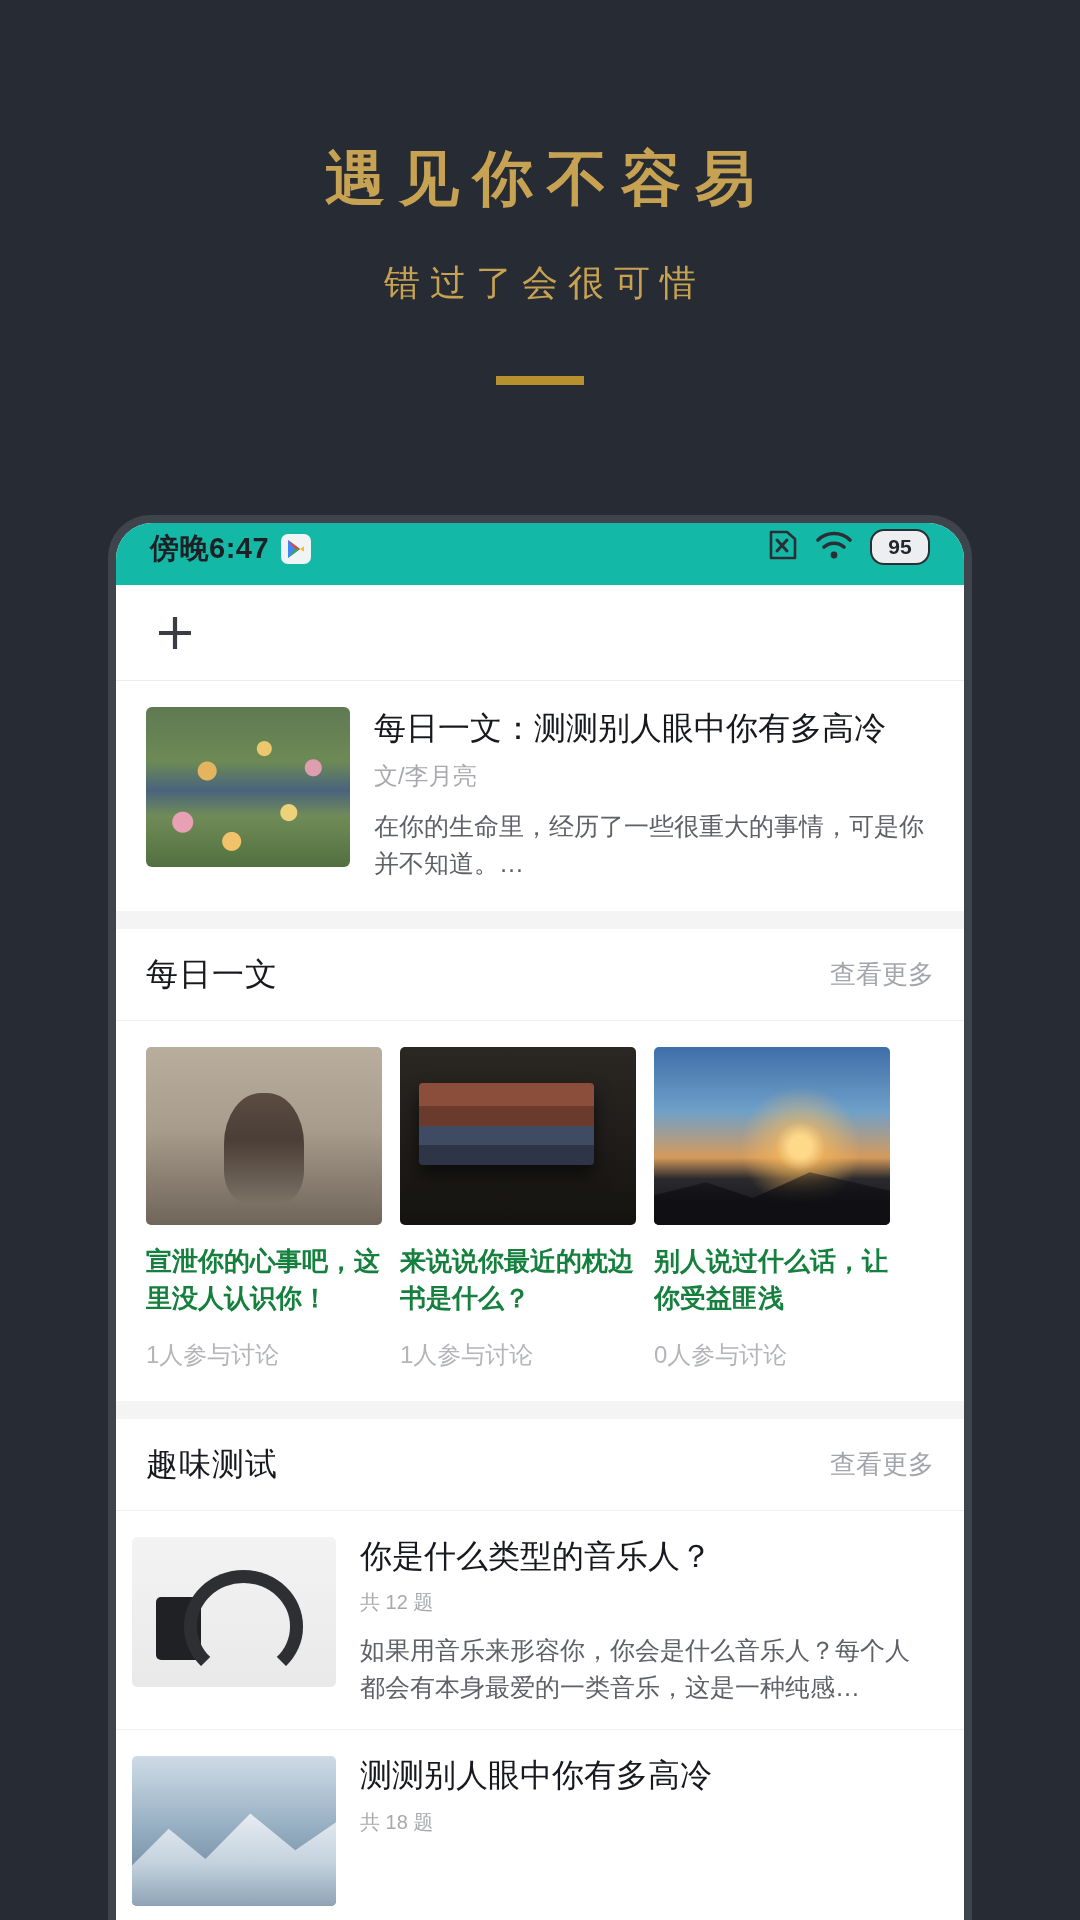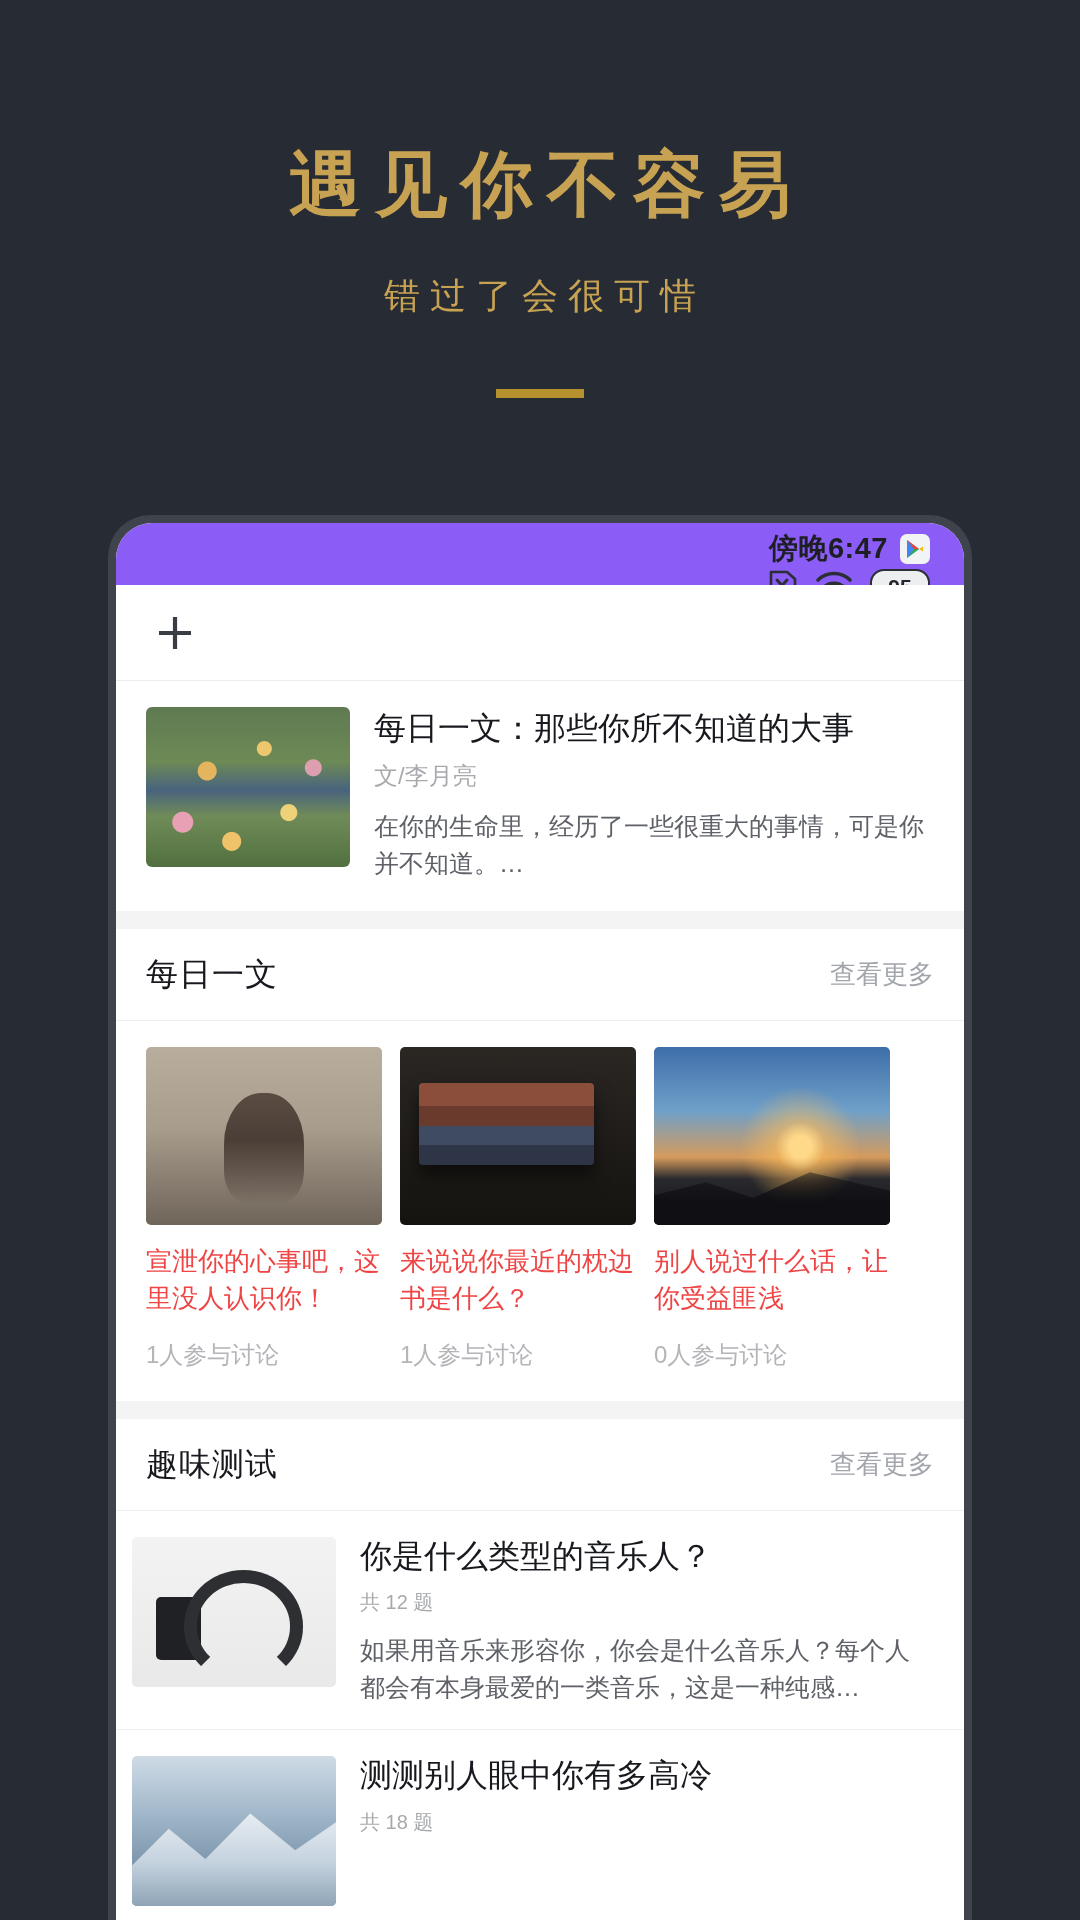--- a/index.html
+++ b/index.html
@@ -13,21 +13,21 @@
   
   .promo {
     width: 1080px;
     padding-top: 148px;
     text-align: center;
   }
   .promo-title {
     color: #c8a council;
     color: #c7a253;
     font-family: "Liberation Serif", "DejaVu Serif", serif;
-    font-size: 72px;
+    font-size: 60px;
     font-weight: 700;
     letter-spacing: 14px;
     line-height: 1.05;
     text-indent: 14px;
   }
   .promo-sub {
     margin-top: 48px;
     color: #c7a253;
     font-size: 36px;
     letter-spacing: 10px;
@@ -58,25 +58,24 @@
     background: #ffffff;
     border-radius: 36px 36px 0 0;
     overflow: hidden;
     position: relative;
   }
 
   
   .statusbar {
     height: 62px;
     display: flex;
-    align-items: flex-end;
+    align-items: flex-start;
     justify-content: space-between;
     padding: 6px 34px 0 34px;
-    background: #8b5cf6;
-    flex-direction: column;
+    background: #14b8a6;
   }
   .sb-left { display: flex; align-items: center; gap: 12px; }
   .sb-time {
     font-size: 29px;
     color: #1d1f24;
     font-weight: 600;
     letter-spacing: 0.5px;
   }
   .sb-appicon {
     width: 30px; height: 30px;
@@ -198,23 +197,24 @@
   .topic-img {
     width: 236px; height: 178px;
     border-radius: 5px;
     overflow: hidden;
     position: relative;
   }
   .topic-title {
     margin-top: 18px;
     font-size: 26px;
     line-height: 1.42;
-    color: #ef4444;
+    color: #15803d;
     height: 76px;
     overflow: hidden;
+    font-weight: bold;
   }
   .topic-count {
     margin-top: 20px;
     font-size: 24px;
     color: #b3b5b9;
   }
 
   
   .quiz {
     display: flex;
@@ -358,21 +358,21 @@
         </svg>
       </div>
     </div>
 
     <div class="feed">
 
       <div class="block">
         <div class="article">
           <div class="thumb img-flowers"></div>
           <div class="article-body">
-            <div class="article-title">每日一文：那些你所不知道的大事</div>
+            <div class="article-title">每日一文：测测别人眼中你有多高冷</div>
             <div class="article-author">文/李月亮</div>
             <div class="article-desc">在你的生命里，经历了一些很重大的事情，可是你并不知道。…</div>
           </div>
         </div>
       </div>
 
       <div class="gap"></div>
 
       <div class="block">
         <div class="section-head">

